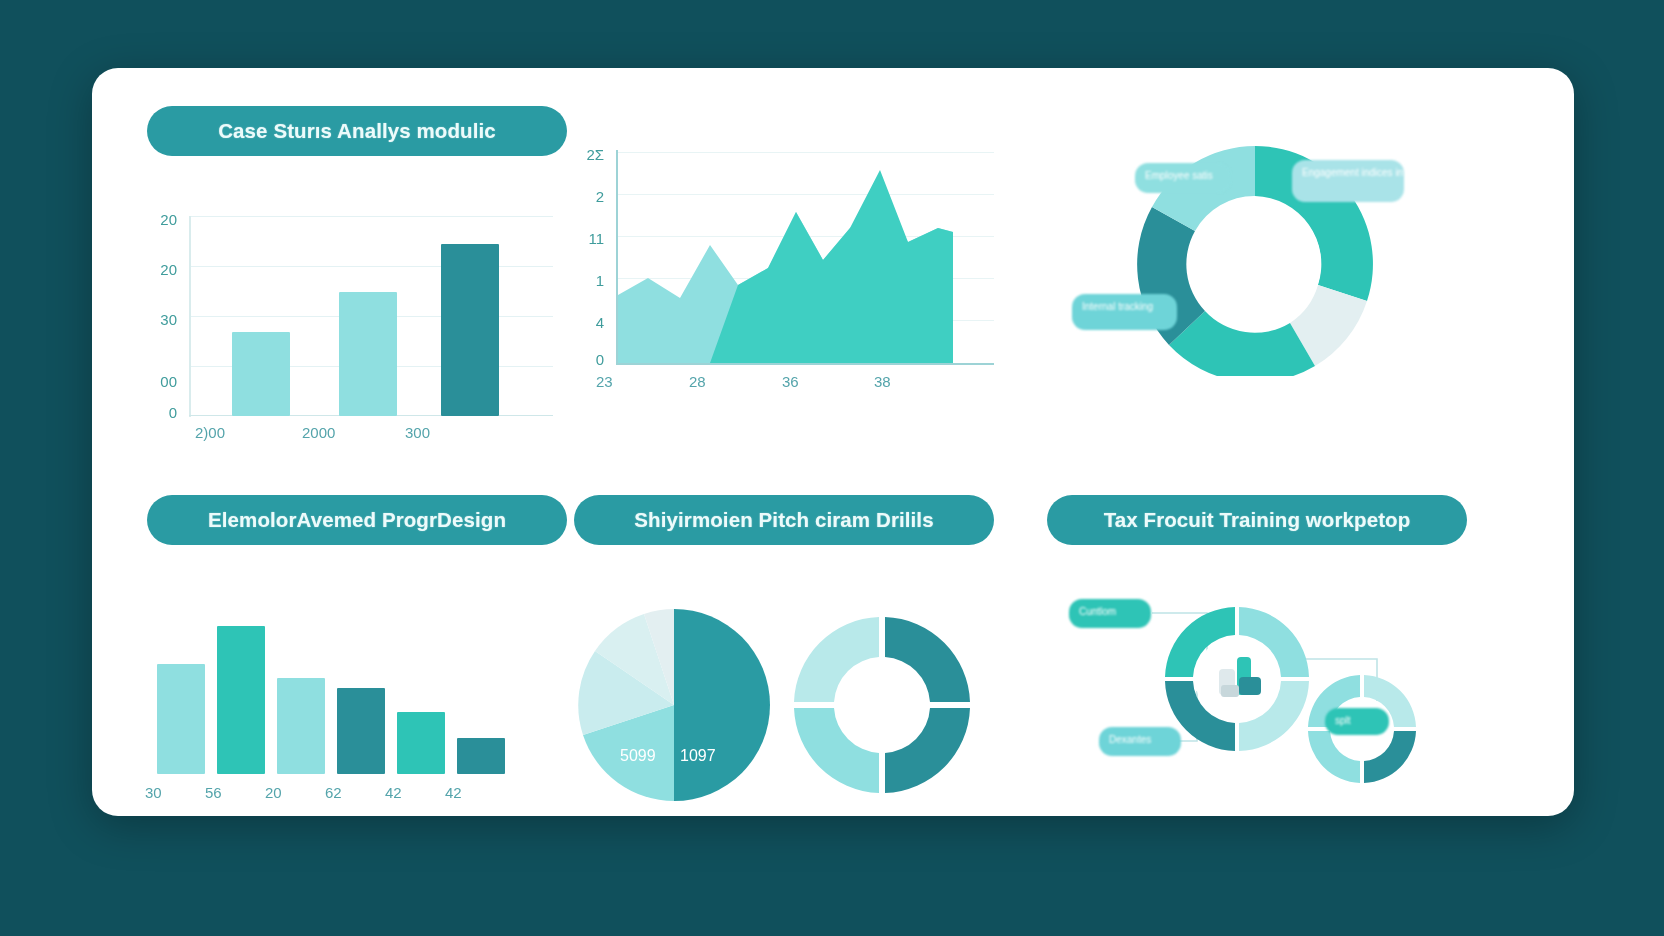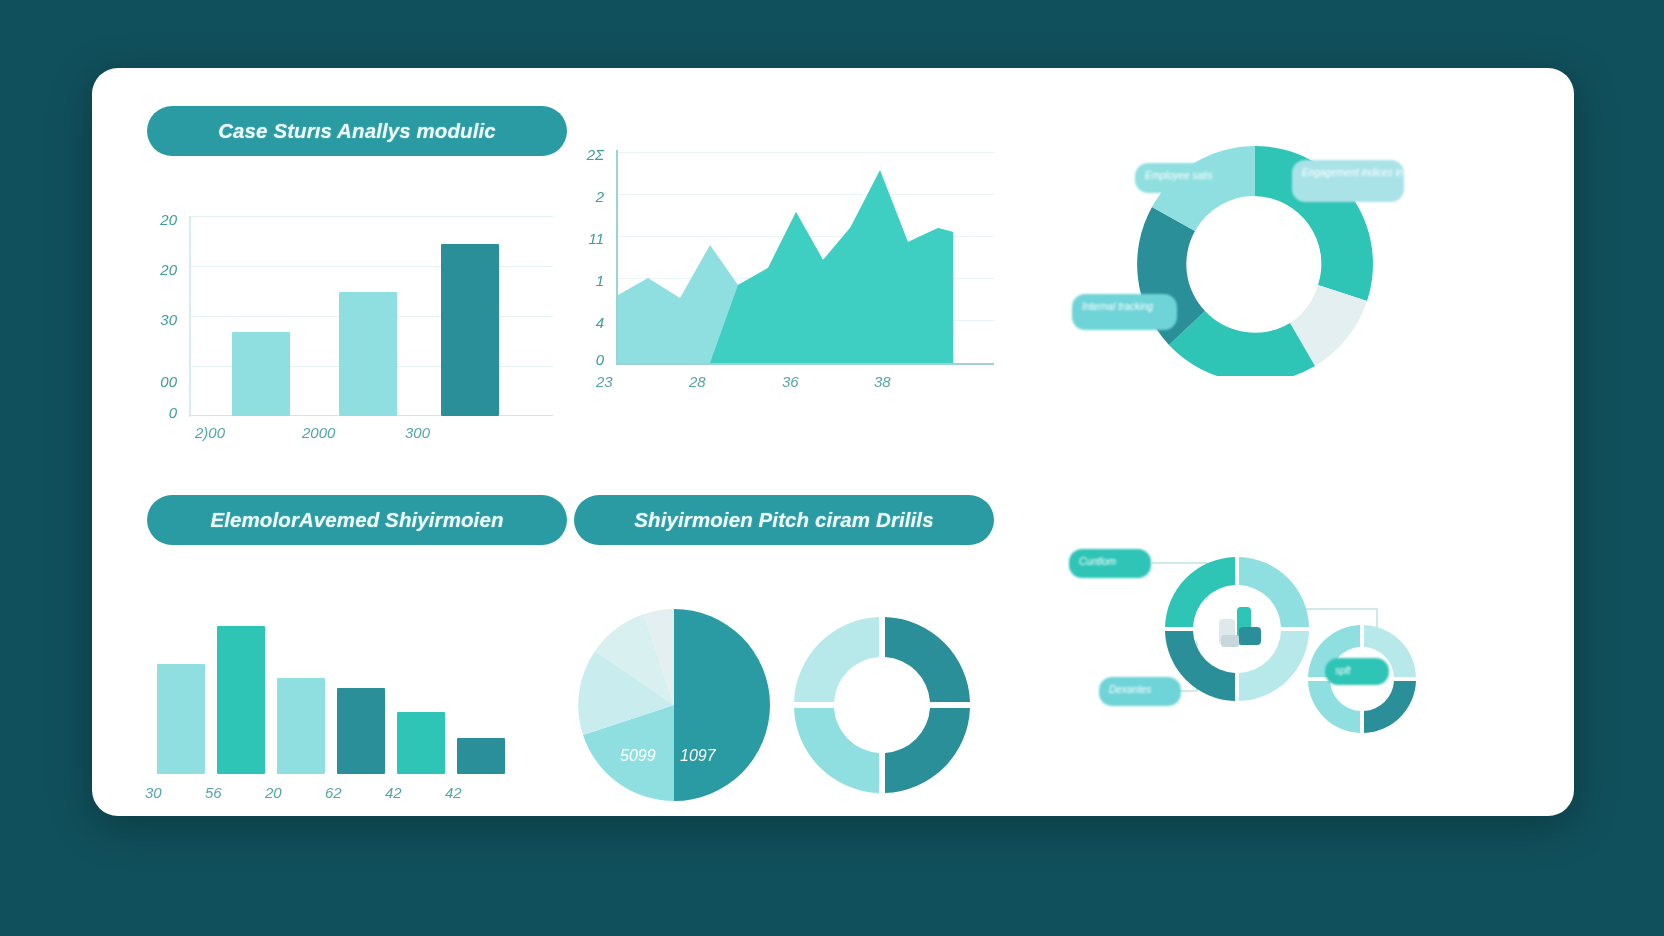--- a/index.html
+++ b/index.html
@@ -14,21 +14,20 @@
     align-items: center;
     justify-content: center;
   }
 
   
   #app-frame {
     position: absolute;
     left: 0; top: 0;
     width: 1664px; height: 936px;
     background: #10505c;
-    font-style: italic;
   }
   #board {
     position: absolute;
     left: 92px; top: 68px;
     width: 1482px; height: 748px;
     background: #ffffff;
     border-radius: 26px;
     box-shadow: 0 10px 44px rgba(0,0,0,.28);
   }
 
@@ -186,21 +185,21 @@
         </svg>
 
         <div class="bubble" style="left:88px; top:21px;  width:96px; height:30px; background:#8fdfe0;">Employee satis</div>
         <div class="bubble" style="left:245px;top:18px;  width:112px;height:42px; background:#a9e3e8;">Engagement
 indices inter</div>
         <div class="bubble" style="left:25px; top:152px; width:105px;height:36px; background:#6ed4d8;">Internal tracking</div>
       </div>
     </div>
 
     <div class="card card-c0 card-r1">
-      <div class="pill">ElemolorAvemed Shiyirmoien</div>
+      <div class="pill">ElemolorAvemed ProgrDesign</div>
       <div class="plot" style="height:230px">
         <div style="position:absolute;left:10px;top:38px;width:350px;height:155px">
           <div class="bar" style="left:0px;  width:48px; height:110px; background:#8fdfe0"></div>
           <div class="bar" style="left:60px; width:48px; height:148px; background:#2ec4b6"></div>
           <div class="bar" style="left:120px;width:48px; height:96px;  background:#8fdfe0"></div>
           <div class="bar" style="left:180px;width:48px; height:86px;  background:#2a8f99"></div>
           <div class="bar" style="left:240px;width:48px; height:62px;  background:#2ec4b6"></div>
           <div class="bar" style="left:300px;width:48px; height:36px;  background:#2a8f99"></div>
         </div>
         <div class="xlab" style="left:-2px;  width:70px; top:203px">30</div>
@@ -234,20 +233,21 @@
             <path d="M88,3 A88,88 0 0,1 3,88 L3,48 A48,48 0 0,0 48,3 Z" fill="#2a8f99"></path>
             <path d="M-3,88 A88,88 0 0,1 -88,3 L-48,3 A48,48 0 0,0 -3,48 Z" fill="#8fdfe0"></path>
             <path d="M-88,-3 A88,88 0 0,1 -3,-88 L-3,-48 A48,48 0 0,0 -48,-3 Z" fill="#b8e9ea"></path>
             <circle r="46" fill="#ffffff"></circle>
           </g>
         </svg>
       </div>
     </div>
 
     <div class="card card-c2 card-r1">
+      <div class="pill">Tax Frocuit Training workpetop</div>
       <div class="plot" style="height:230px">
 
         <svg width="420" height="230" viewBox="0 0 420 230" style="position:absolute;left:0;top:0">
           <path d="M105,32 L160,32 L160,78" stroke="#bfe4e6" stroke-width="1.6" fill="none"></path>
           <path d="M105,160 L150,160 L150,110" stroke="#bfe4e6" stroke-width="1.6" fill="none"></path>
           <path d="M258,78 L330,78 L330,120" stroke="#bfe4e6" stroke-width="1.6" fill="none"></path>
         </svg>
 
         <svg width="160" height="160" viewBox="0 0 160 160" style="position:absolute;left:110px;top:18px">
           <g transform="translate(80,80)">

